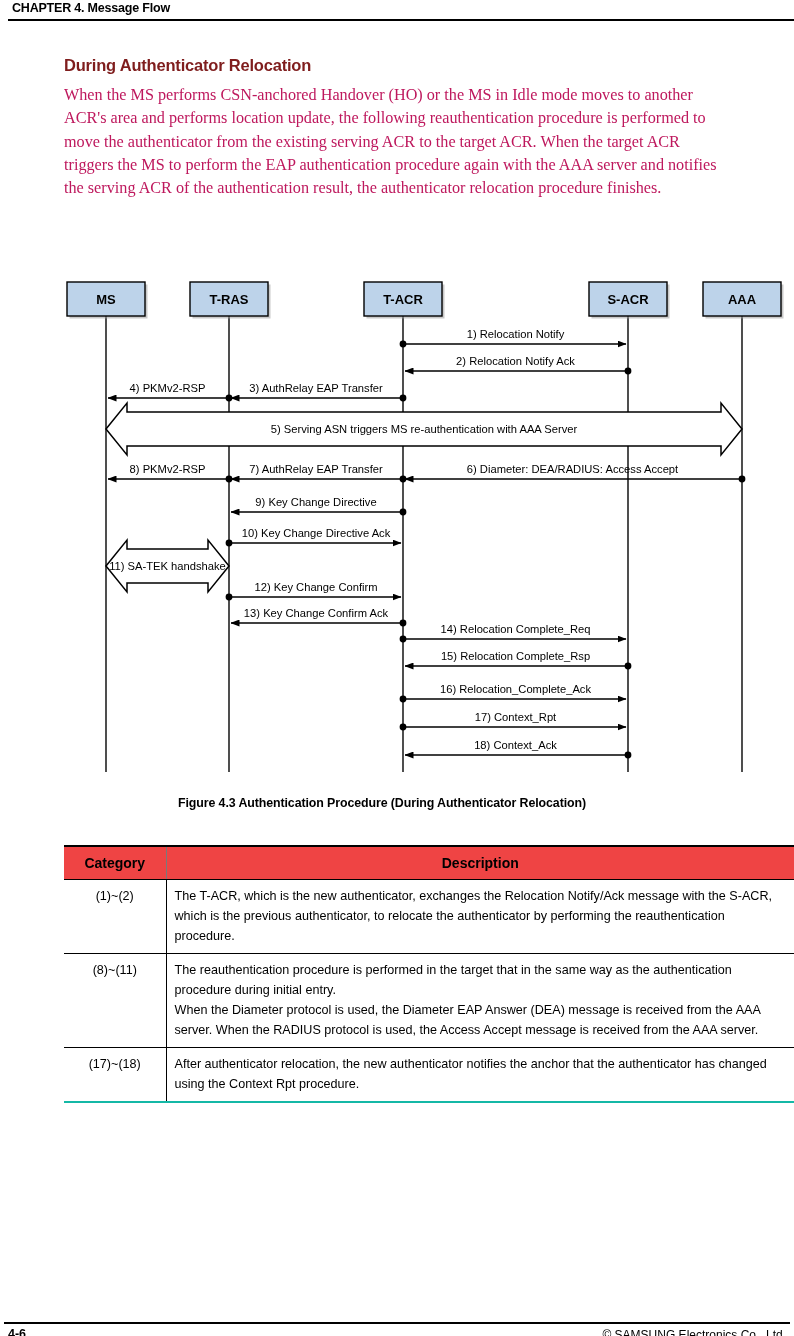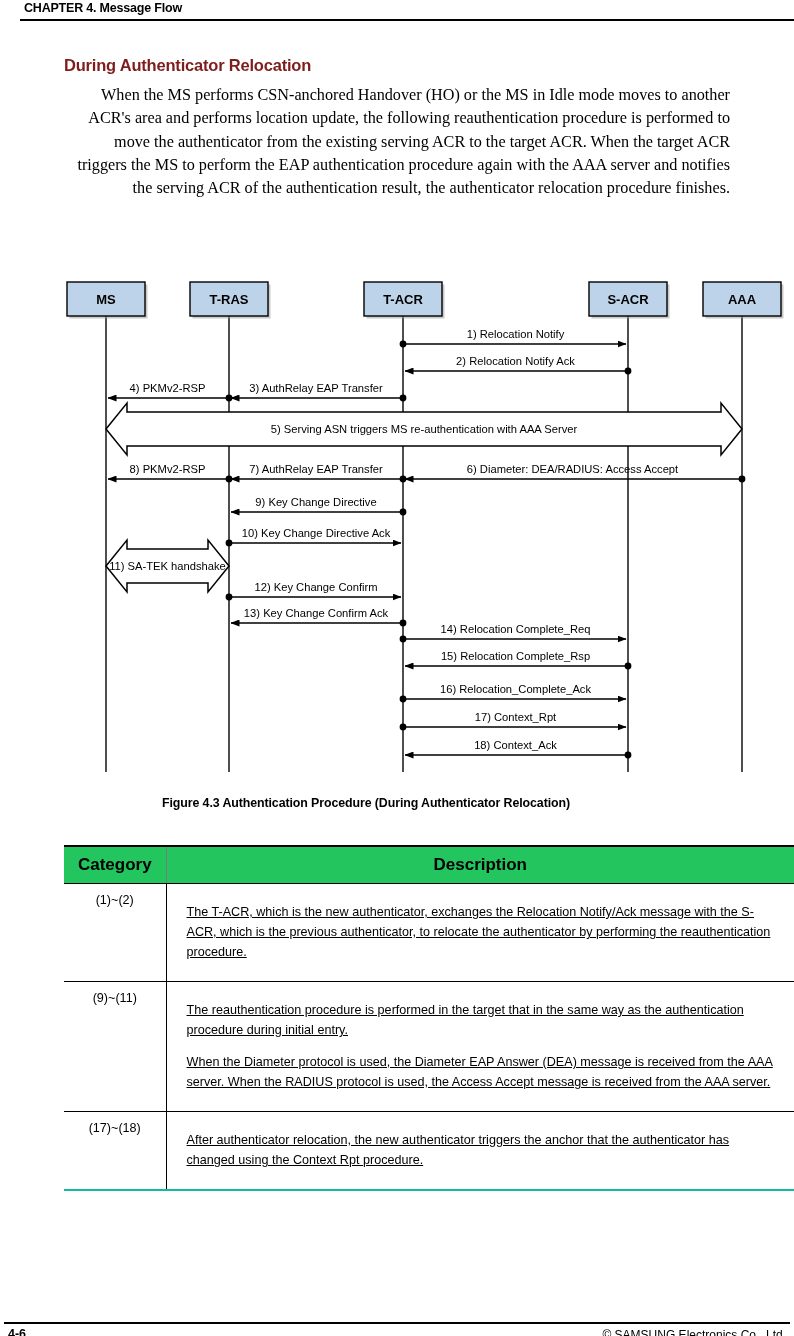--- a/index.html
+++ b/index.html
@@ -12,21 +12,21 @@
     height: 1336px;
     position: relative;
     font-family: "Liberation Sans", sans-serif;
     color: #000000;
     overflow: hidden;
   }
 
   
   #page-header {
     position: absolute;
-    left: 16px; top: 0;
+    left: 4px; top: 0;
     width: 650px;
     height: 22px;
   }
   #header-title {
     position: absolute;
     left: 8px; top: 1px;
     font-size: 12.5px;
     font-weight: bold;
     letter-spacing: -0.2px;
     white-space: nowrap;
@@ -49,59 +49,60 @@
     font-size: 16.5px;
     font-weight: bold;
     color: #7f1d1d;
     letter-spacing: -0.2px;
     margin: 0 0 9px 0;
   }
   #intro-paragraph {
     font-family: "Liberation Serif", serif;
     font-size: 16.2px;
     line-height: 23.3px;
-    text-align: right;
+    text-align: left;
     margin: 0;
-    color: #000000;
+    color: #be185d;
   }
 
   
   #sequence-diagram {
     position: absolute;
     left: 0; top: 272px;
     width: 794px;
     height: 510px;
   }
   #sequence-diagram svg { display: block; }
 
   
   #figure-caption {
     position: absolute;
     left: 0; top: 796px;
     width: 732px;
     text-align: center;
     font-size: 12.4px;
     font-weight: bold;
     letter-spacing: -0.1px;
+    padding-left: 16px;
   }
 
   
   #description-table {
     position: absolute;
     left: 64px; top: 845px;
     width: 730px;
     border-collapse: collapse;
     table-layout: fixed;
   }
   #description-table col.c-cat { width: 102px; }
   #description-table col.c-desc { width: 628px; }
 
   #description-table thead th {
-    background: #22c55e;
-    font-size: 17px;
+    background: #ef4444;
+    font-size: 14px;
     font-weight: bold;
     text-align: center;
     padding: 8px 4px;
     border-left: 1px solid #7a7a7a;
     border-right: 1px solid #7a7a7a;
     border-top: 2px solid #000;
     border-bottom: 1px solid #000;
   }
   #description-table thead th:first-child { border-left: none; }
   #description-table thead th:last-child { border-right: none; }
@@ -115,21 +116,21 @@
   }
   #description-table tbody td.cat {
     text-align: center;
     border-right: 1px solid #000;
     padding-left: 2px;
     padding-right: 2px;
     white-space: nowrap;
     margin-top: 28px;
   }
   #description-table tbody tr:last-child td { border-bottom: 2px solid #14b8a6; }
-  #description-table tbody td.desc p { margin: 12px; text-decoration: underline; }
+  #description-table tbody td.desc p { margin: 0; }
 
   
   #page-footer {
     position: absolute;
     left: 0; top: 1322px;
     width: 794px;
     height: 46px;
   }
   #footer-rule {
     position: absolute;
@@ -322,30 +323,30 @@
     </tr>
   </thead>
   <tbody id="table-body">
       <tr>
         <td class="cat">(1)~(2)</td>
         <td class="desc">
           <p>The T-ACR, which is the new authenticator, exchanges the Relocation Notify/Ack message with the S-ACR, which is the previous authenticator, to relocate the authenticator by performing the reauthentication procedure.</p>
         </td>
       </tr>
       <tr>
-        <td class="cat">(9)~(11)</td>
+        <td class="cat">(8)~(11)</td>
         <td class="desc">
           <p>The reauthentication procedure is performed in the target that in the same way as the authentication procedure during initial entry.</p>
           <p>When the Diameter protocol is used, the Diameter EAP Answer (DEA) message is received from the AAA server. When the RADIUS protocol is used, the Access Accept message is received from the AAA server.</p>
         </td>
       </tr>
       <tr>
         <td class="cat">(17)~(18)</td>
         <td class="desc">
-          <p>After authenticator relocation, the new authenticator triggers the anchor that the authenticator has changed using the Context Rpt procedure.</p>
+          <p>After authenticator relocation, the new authenticator notifies the anchor that the authenticator has changed using the Context Rpt procedure.</p>
         </td>
       </tr>
     </tbody>
 </table>
 
 <div id="page-footer">
   <div id="footer-rule"></div>
   <div id="footer-page-number">4-6</div>
   <div id="footer-copyright">© SAMSUNG Electronics Co., Ltd.</div>
 </div>

